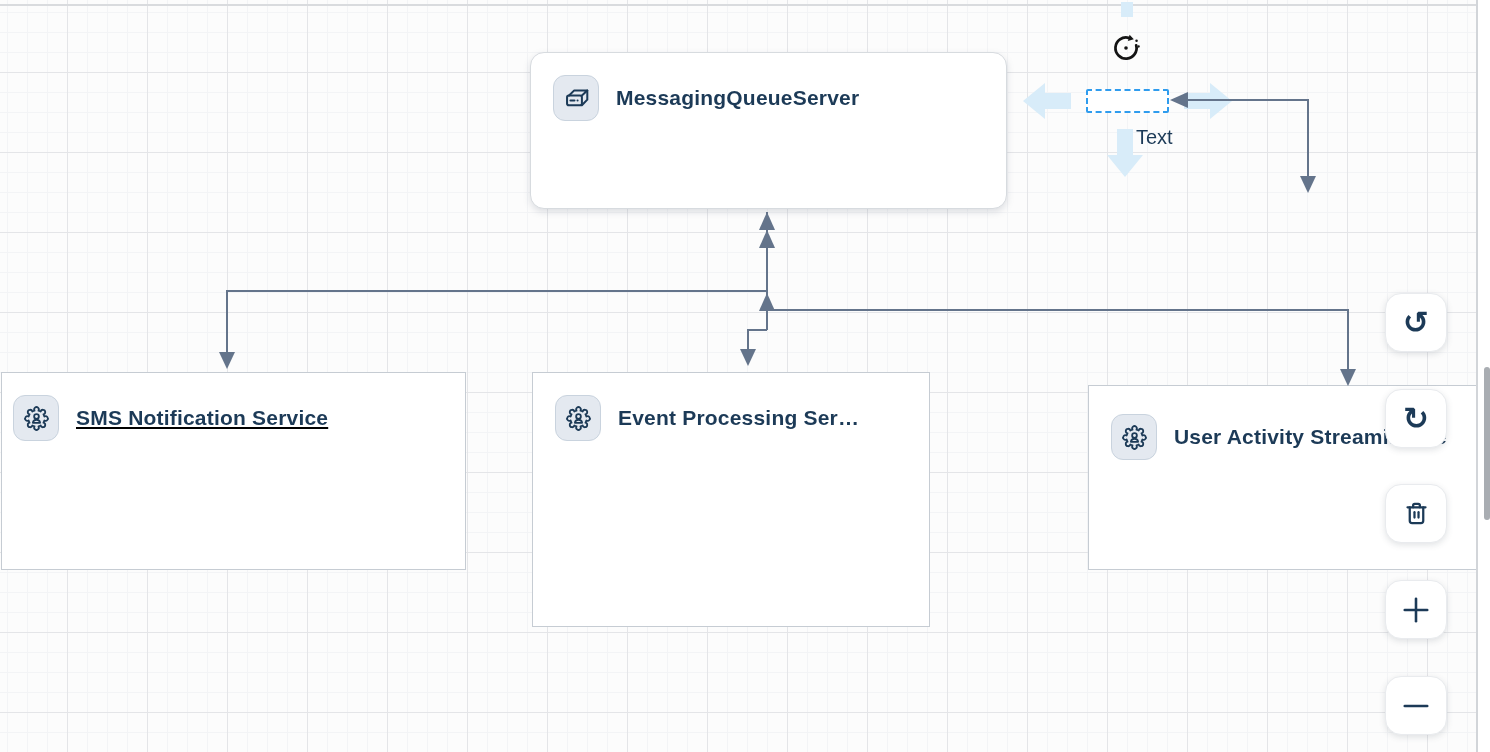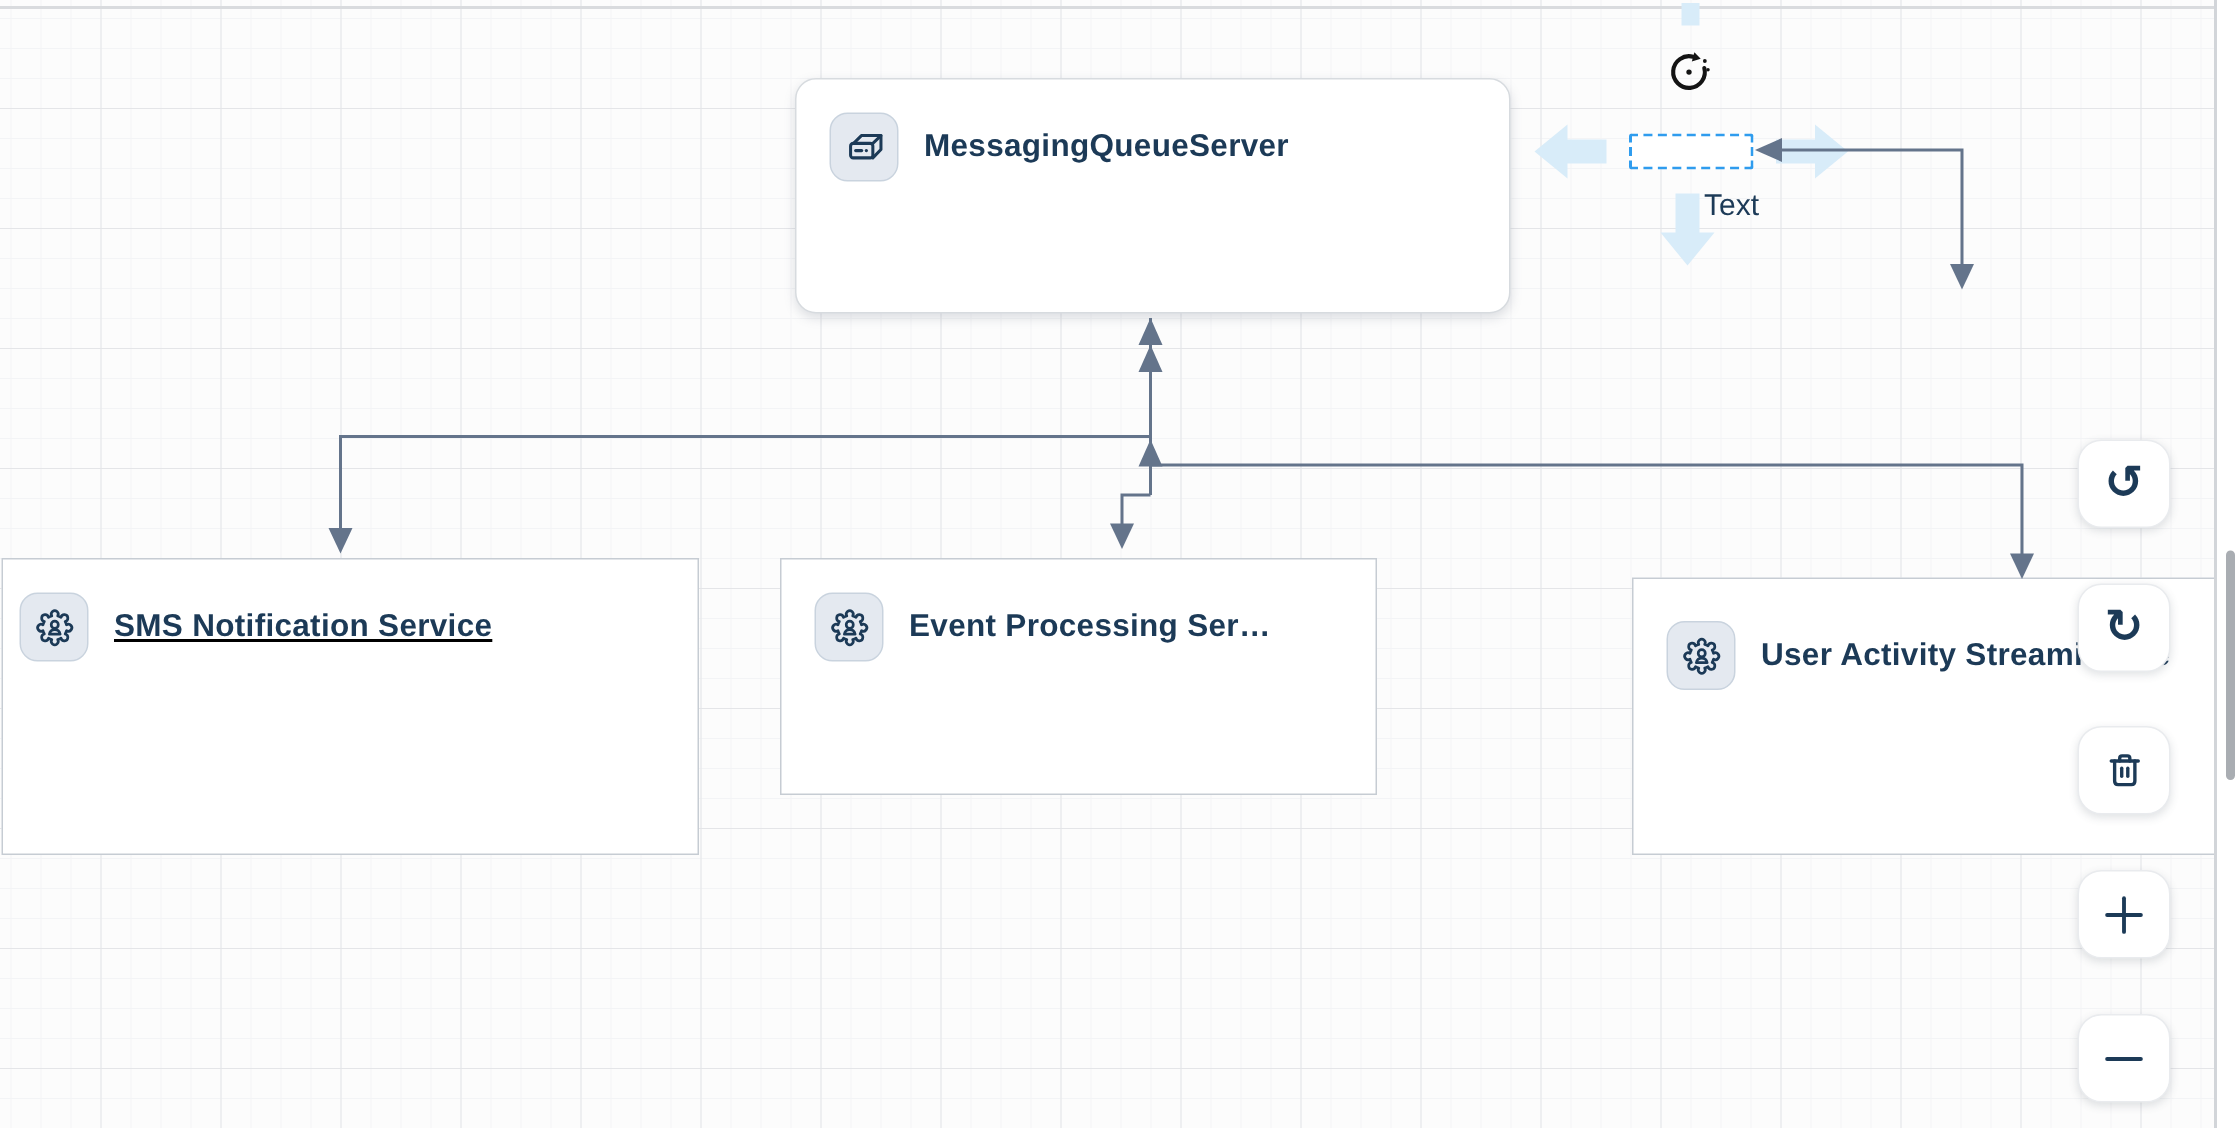--- a/index.html
+++ b/index.html
@@ -121,21 +121,21 @@
           <svg width="27" height="27" viewBox="0 0 24 24" fill="none" stroke="var(--navy)" stroke-width="1.8" stroke-linejoin="round" stroke-linecap="round">
             <path d="M 18.99,13.74 A 7.2,7.2 0 0 1 18.17,15.71 A 2.05,2.05 0 1 1 15.71,18.17 A 7.2,7.2 0 0 1 13.74,18.99 A 2.05,2.05 0 1 1 10.26,18.99 A 7.2,7.2 0 0 1 8.29,18.17 A 2.05,2.05 0 1 1 5.83,15.71 A 7.2,7.2 0 0 1 5.01,13.74 A 2.05,2.05 0 1 1 5.01,10.26 A 7.2,7.2 0 0 1 5.83,8.29 A 2.05,2.05 0 1 1 8.29,5.83 A 7.2,7.2 0 0 1 10.26,5.01 A 2.05,2.05 0 1 1 13.74,5.01 A 7.2,7.2 0 0 1 15.71,5.83 A 2.05,2.05 0 1 1 18.17,8.29 A 7.2,7.2 0 0 1 18.99,10.26 A 2.05,2.05 0 1 1 18.99,13.74 Z" stroke-width="1.6"></path>
             <circle cx="12" cy="10.2" r="2.1" stroke-width="1.6"></circle>
             <path d="M 8.8,15.8 Q 9.3,13.1 12,13.1 Q 14.7,13.1 15.2,15.8 Z" stroke-width="1.6"></path>
           </svg>
         </div>
         <span class="node-title">SMS Notification Service</span>
       </div>
     </div>
 
-    <div class="node" style="left:520px;top:372px;width:398px;height:158px">
+    <div class="node" style="left:532px;top:372px;width:398px;height:255px">
       <div class="node-header">
         <div class="badge">
           <svg width="27" height="27" viewBox="0 0 24 24" fill="none" stroke="var(--navy)" stroke-width="1.6" stroke-linejoin="round" stroke-linecap="round">
             <path d="M 18.99,13.74 A 7.2,7.2 0 0 1 18.17,15.71 A 2.05,2.05 0 1 1 15.71,18.17 A 7.2,7.2 0 0 1 13.74,18.99 A 2.05,2.05 0 1 1 10.26,18.99 A 7.2,7.2 0 0 1 8.29,18.17 A 2.05,2.05 0 1 1 5.83,15.71 A 7.2,7.2 0 0 1 5.01,13.74 A 2.05,2.05 0 1 1 5.01,10.26 A 7.2,7.2 0 0 1 5.83,8.29 A 2.05,2.05 0 1 1 8.29,5.83 A 7.2,7.2 0 0 1 10.26,5.01 A 2.05,2.05 0 1 1 13.74,5.01 A 7.2,7.2 0 0 1 15.71,5.83 A 2.05,2.05 0 1 1 18.17,8.29 A 7.2,7.2 0 0 1 18.99,10.26 A 2.05,2.05 0 1 1 18.99,13.74 Z"></path>
             <circle cx="12" cy="10.2" r="2.1"></circle>
             <path d="M 8.8,15.8 Q 9.3,13.1 12,13.1 Q 14.7,13.1 15.2,15.8 Z"></path>
           </svg>
         </div>
         <span class="node-title">Event Processing Ser…</span>
       </div>

